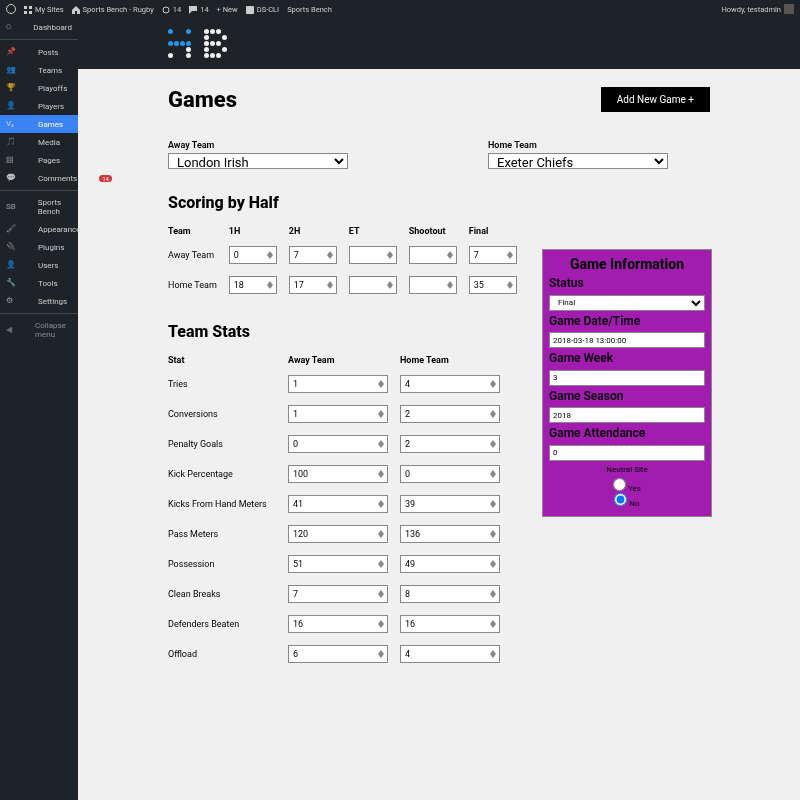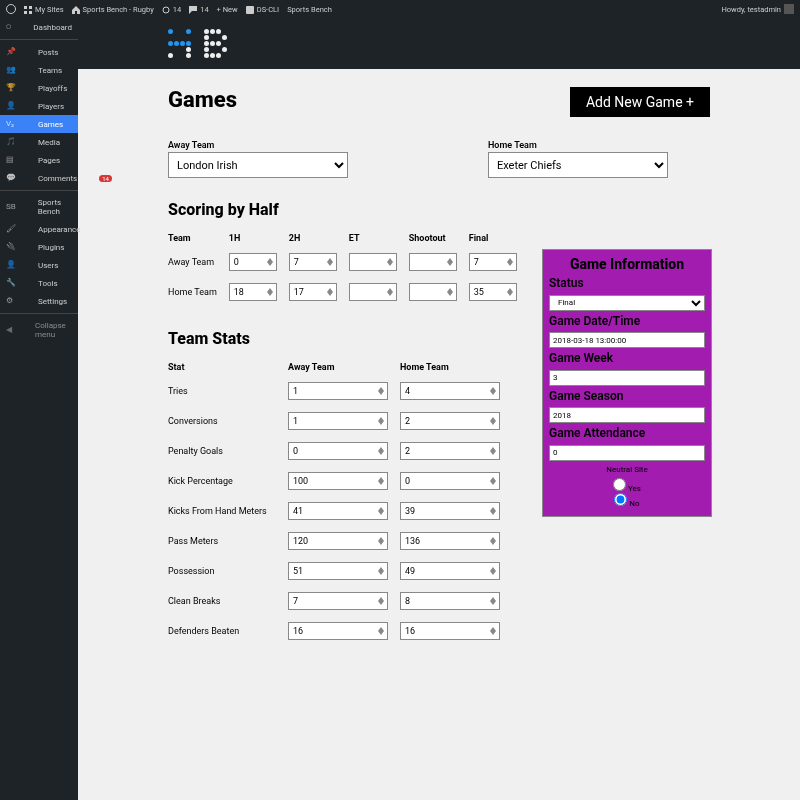--- a/index.html
+++ b/index.html
@@ -20,26 +20,26 @@
 
 .main { flex: 1; display: flex; flex-direction: column; }
 .topblack { height: 55px; background: #1d2327; display: flex; align-items: center; padding-left: 90px; }
 .sblogo { display: grid; grid-template-columns: repeat(11, 5px); grid-auto-rows: 5px; gap: 1px; }
 .sblogo span { width: 5px; height: 5px; border-radius: 50%; background: #eee; }
 .sblogo .b { background: #2196f3; }
 .sblogo .e { background: transparent; }
 
 .content { padding: 18px 90px 0 90px; position: relative; height: 100%; overflow: hidden; }
 .pagetitle { font-size: 22px; font-weight: 800; }
-.addbtn { position: absolute; right: 90px; top: 18px; background: #000; color: #fff; font-size: 14px; padding: 7px 16px; cursor: pointer; border: none; }
+.addbtn { position: absolute; right: 90px; top: 18px; background: #000; color: #fff; font-size: 10px; padding: 7px 16px; cursor: pointer; border: none; }
 
 .teamselects { display: flex; gap: 30px; margin-top: 28px; }
 .teamselects .col { flex: 0 0 180px; }
 .lbl { font-size: 9px; font-weight: 600; display: block; margin-bottom: 2px; }
-select { width: 100%; height: 26px; font-size: 11px; border: 1px solid #888; background: #fff; padding: 0 4px; }
+select { width: 100%; height: 16px; font-size: 13px; border: 1px solid #888; background: #fff; padding: 0 4px; }
 
 h2.sec { font-size: 16px; font-weight: 800; margin-top: 22px; }
 
 table.scoring { margin-top: 10px; border-collapse: collapse; font-size: 9px; }
 table.scoring th { text-align: left; padding: 4px 12px 4px 0; min-width: 50px; font-weight: 700; }
 table.scoring td { padding: 6px 12px 6px 0; }
 .numin { position: relative; width: 48px; height: 18px; }
 .numin input { width: 100%; height: 100%; border: 1px solid #888; font-size: 9px; padding: 0 4px; }
 .numin .sp { position: absolute; right: 2px; top: 1px; bottom: 1px; width: 8px; display: flex; flex-direction: column; justify-content: center; }
 .numin .sp svg { width: 6px; height: 4px; fill: #888; }
@@ -594,20 +594,43 @@
                     <svg viewBox="0 0 6 4">
                       <path d="M0 4L3 0l3 4z"></path>
                     </svg>
                     <svg viewBox="0 0 6 4">
                       <path d="M0 0l3 4 3-4z"></path>
                     </svg>
                   </div></div>
               </td>
       <td>
                 <div class="numin statin"><input type="text" value="16" style=""><div class="sp">
+                    <svg viewBox="0 0 6 4">
+                      <path d="M0 4L3 0l3 4z"></path>
+                    </svg>
+                    <svg viewBox="0 0 6 4">
+                      <path d="M0 0l3 4 3-4z"></path>
+                    </svg>
+                  </div></div>
+              </td>
+    </tr>
+            <tr>
+      <td>Offload</td>
+      <td>
+                <div class="numin statin"><input type="text" value="6" style=""><div class="sp">
+                    <svg viewBox="0 0 6 4">
+                      <path d="M0 4L3 0l3 4z"></path>
+                    </svg>
+                    <svg viewBox="0 0 6 4">
+                      <path d="M0 0l3 4 3-4z"></path>
+                    </svg>
+                  </div></div>
+              </td>
+      <td>
+                <div class="numin statin"><input type="text" value="4" style=""><div class="sp">
                     <svg viewBox="0 0 6 4">
                       <path d="M0 4L3 0l3 4z"></path>
                     </svg>
                     <svg viewBox="0 0 6 4">
                       <path d="M0 0l3 4 3-4z"></path>
                     </svg>
                   </div></div>
               </td>
     </tr>
           </tbody>

